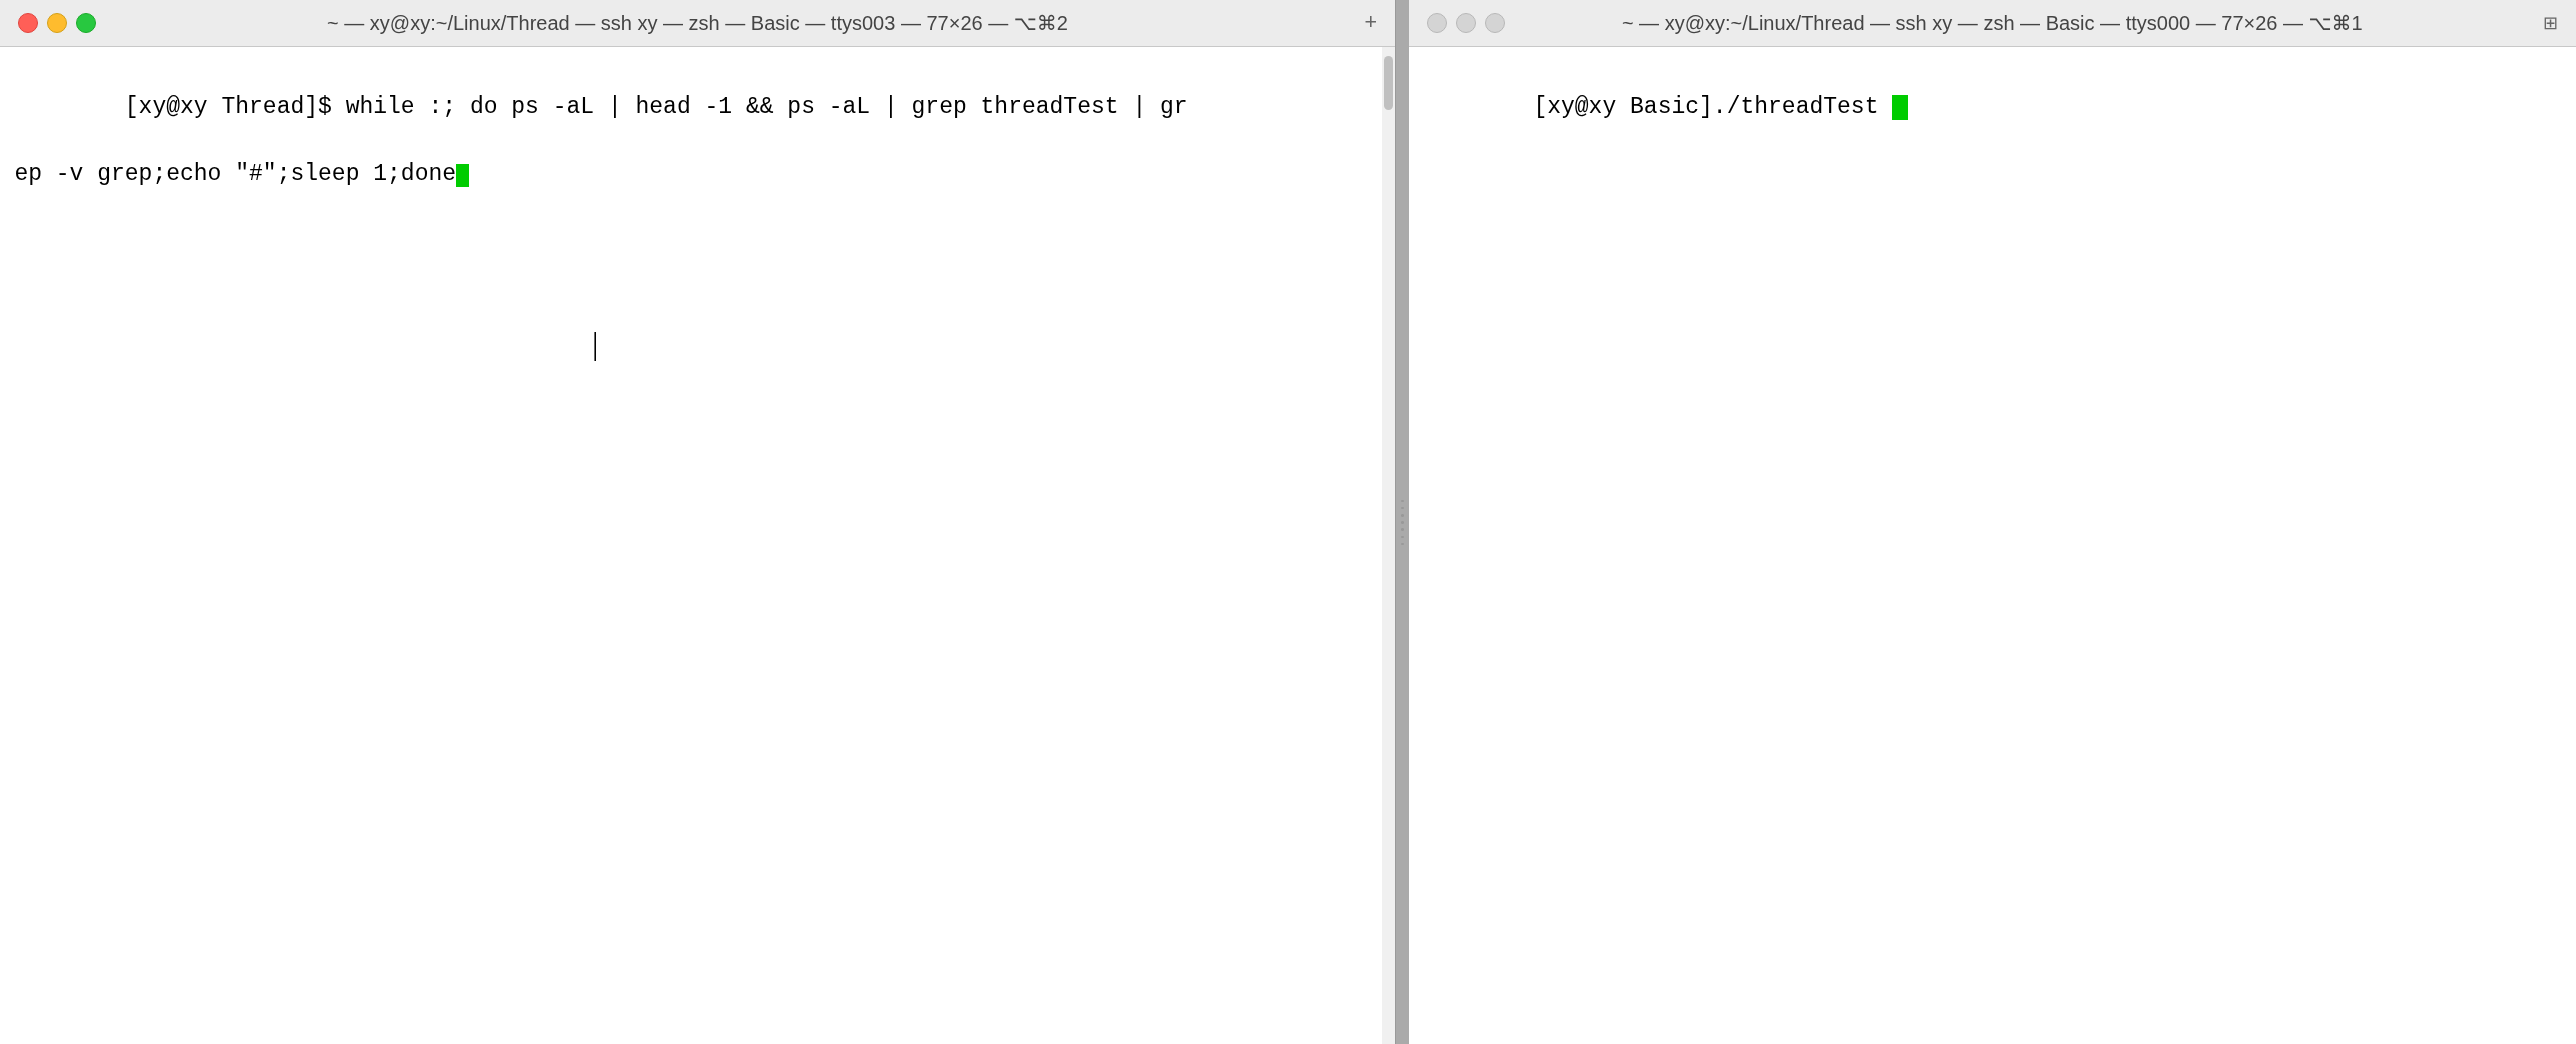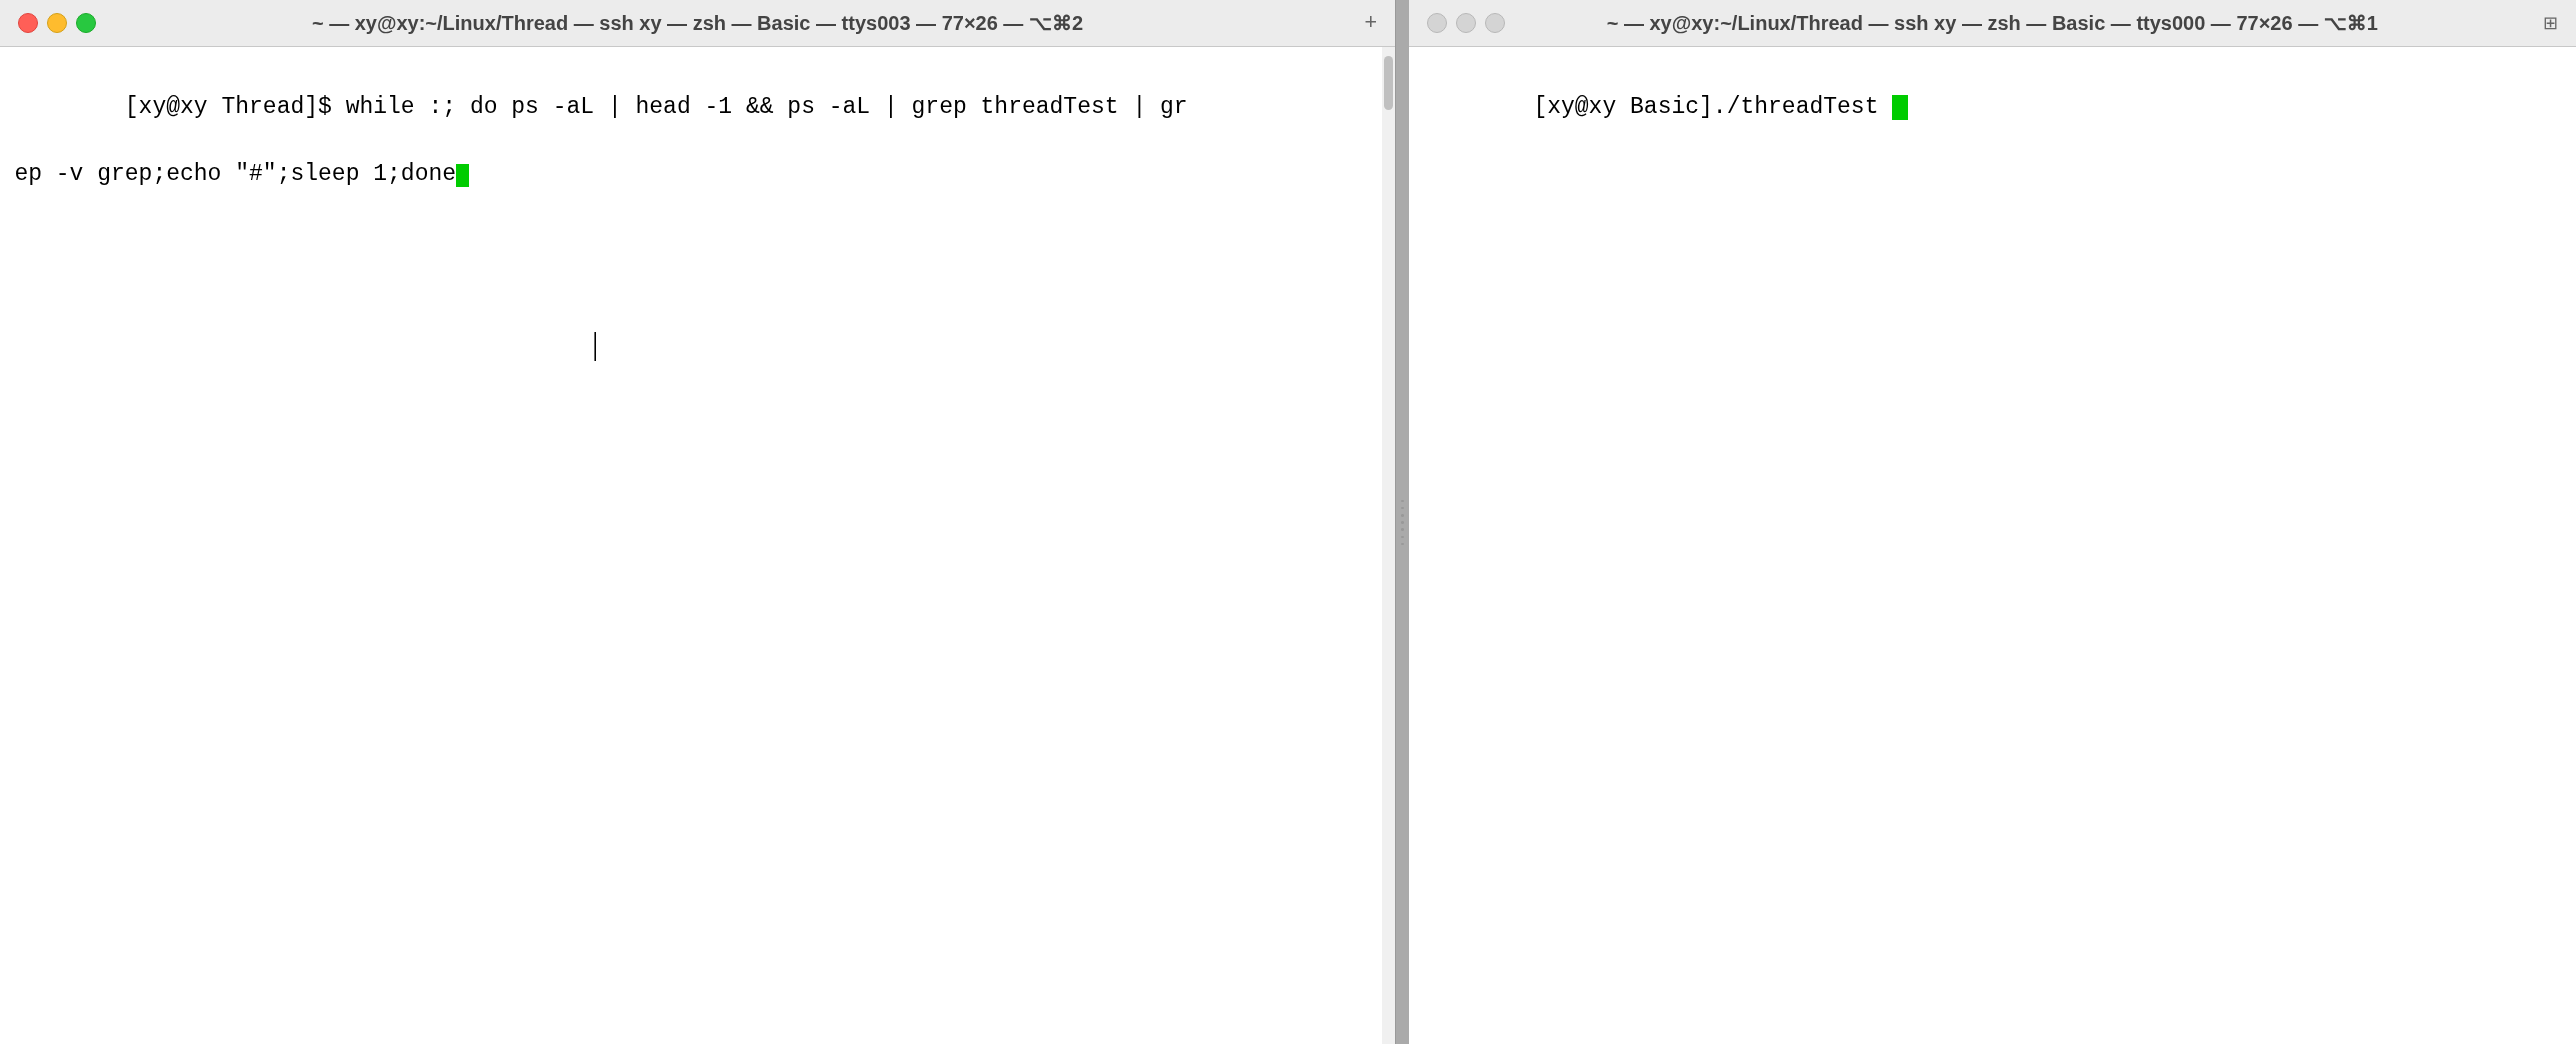--- a/index.html
+++ b/index.html
@@ -91,21 +91,21 @@
 
     .traffic-light-maximize {
       background: #28c840;
       border: 0.9px solid #1aab29;
     }
 
     .titlebar-title {
       font-size: 20px;
       color: #444;
       font-family: -apple-system, BlinkMacSystemFont, 'Helvetica Neue', sans-serif;
-      font-weight: 700;
+      font-weight: 400;
       text-align: center;
     }
 
     .titlebar-right-controls {
       position: absolute;
       right: 18px;
       top: 50%;
       transform: translateY(-50%);
     }
 

